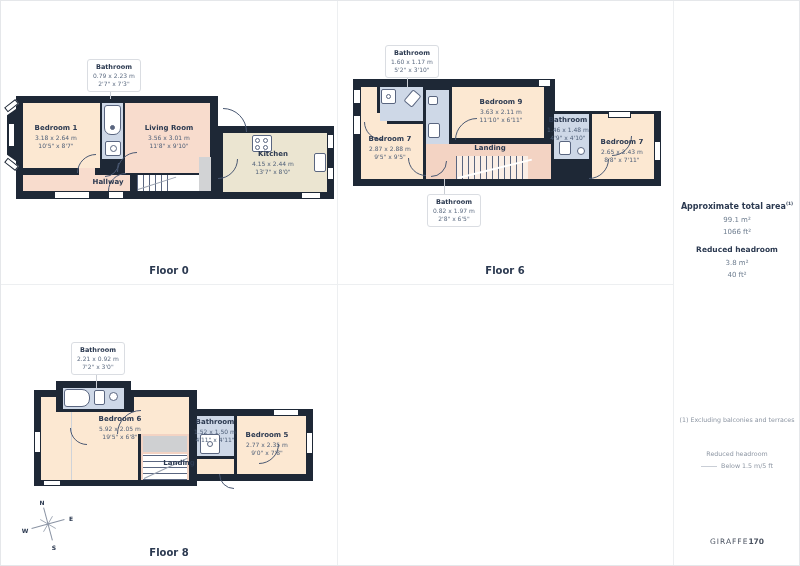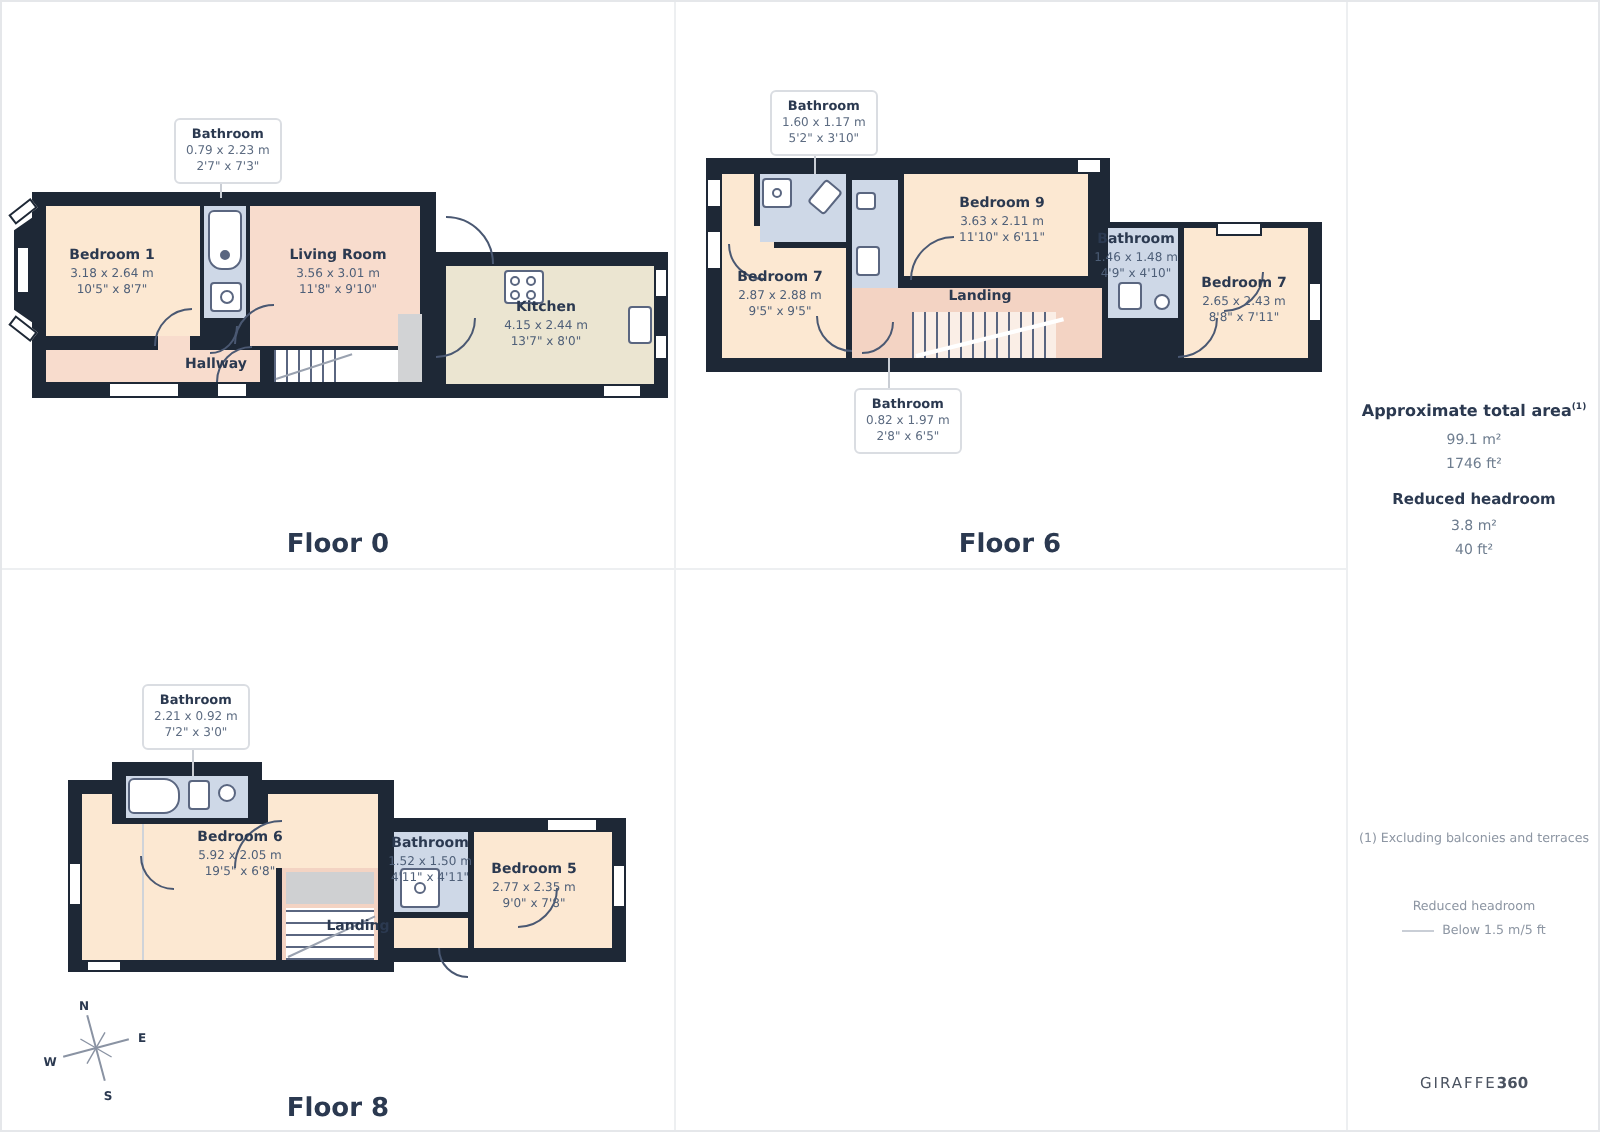--- a/index.html
+++ b/index.html
@@ -22,21 +22,21 @@
   .stairs-h{position:absolute;background-image:repeating-linear-gradient(0deg,#5a6680 0,#5a6680 1px,transparent 1px,transparent 6px)}
   .diag{position:absolute;height:1px;background:#9aa2b0;transform-origin:left center}
   .rlabel{position:absolute;transform:translate(-50%,-50%);text-align:center;line-height:1.4;white-space:nowrap;z-index:4}
   .rname{font-weight:bold;font-size:7px;color:#2b3950}
   .rdim{font-size:6px;color:#4e5f78}
   .callout{position:absolute;background:#fff;border:1px solid #dadde2;border-radius:3px;
            text-align:center;padding:3px 5px;line-height:1.35;white-space:nowrap;z-index:6}
   .cname{font-weight:bold;font-size:6.5px;color:#2b3950}
   .cdim{font-size:6px;color:#5d6c82}
   .pline{position:absolute;width:1px;background:#c9cdd4;z-index:5}
-  .floortag{position:absolute;transform:translateX(-50%);font-weight:bold;font-size:13px;color:#2b3950}
+  .floortag{position:absolute;transform:translateX(-50%);font-weight:bold;font-size:10px;color:#2b3950}
   .dash{position:absolute;width:1px;background:#cfd3d9}
   
   #sidebar{position:absolute;left:672px;top:0;width:128px;height:566px}
   .sb-center{position:absolute;left:0;width:128px;text-align:center}
   .sb-h{font-weight:bold;font-size:8px;color:#2b3950}
   .sb-h2{font-weight:bold;font-size:7.5px;color:#2b3950}
   .sb-v{font-size:7px;color:#6e7d8f;line-height:1.7}
   .sb-small{font-size:6.3px;color:#8d96a3;line-height:1.55}
   .legend-line{display:inline-block;width:16px;height:1px;background:#c9ced6;vertical-align:middle;margin-right:4px}
   sup{font-size:4.5px}
@@ -301,30 +301,30 @@
       
       
       
       
     </div>
 
     <div class="sb-center sb-h" style="top:200px">
       <span>Approximate total area</span><sup>(1)</sup>
     </div>
     <div class="sb-center sb-v" style="top:214px">99.1 m²</div>
-    <div class="sb-center sb-v" style="top:226px">1746 ft²</div>
+    <div class="sb-center sb-v" style="top:226px">1066 ft²</div>
     <div class="sb-center sb-h2" style="top:244px">Reduced headroom</div>
     <div class="sb-center sb-v" style="top:257px">3.8 m²</div>
     <div class="sb-center sb-v" style="top:269px">40 ft²</div>
 
     <div class="sb-center sb-small" style="top:414px">(1) Excluding balconies and terraces</div>
 
     <div class="sb-center sb-small" style="top:448px">Reduced headroom</div>
     <div class="sb-center sb-small" style="top:460px">
       <span class="legend-line"></span><span>Below 1.5 m/5 ft</span>
     </div>
 
     <div class="sb-center brandmark" style="top:536px">
-      <span>GIRAFFE</span><b>360</b>
+      <span>GIRAFFE</span><b>170</b>
     </div>
   </aside>
 
 </div>
 
 </body></html>

